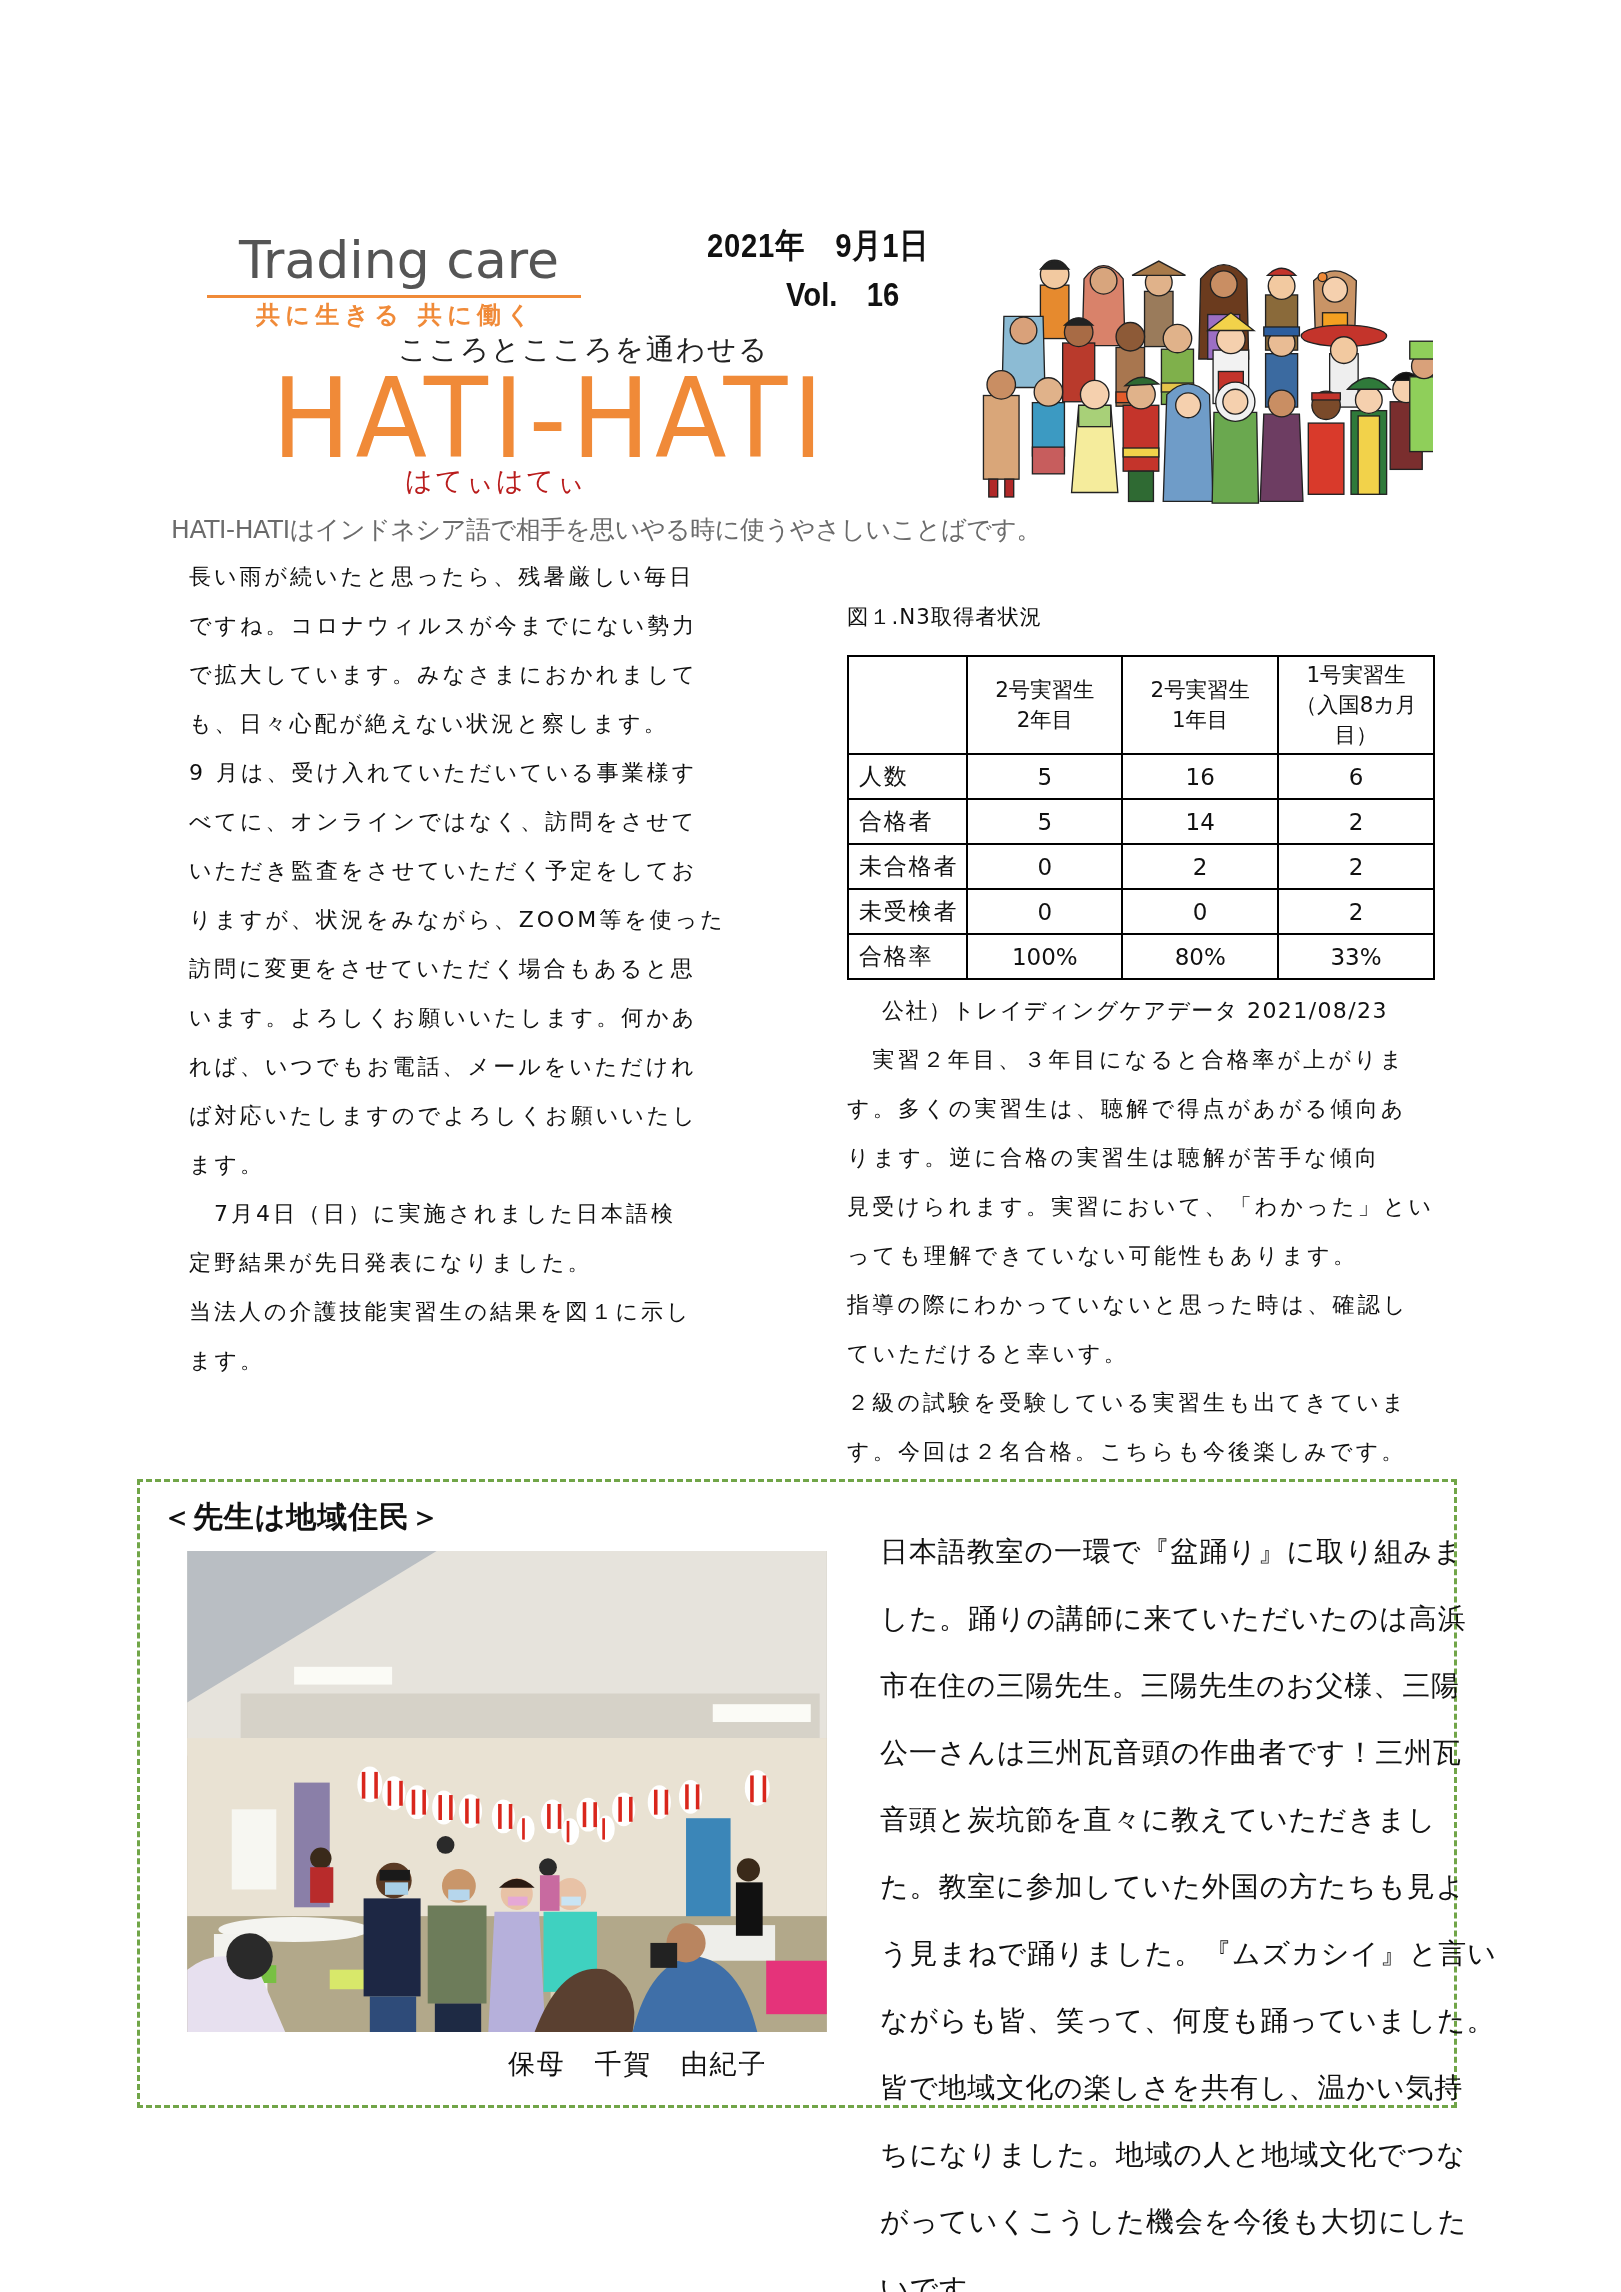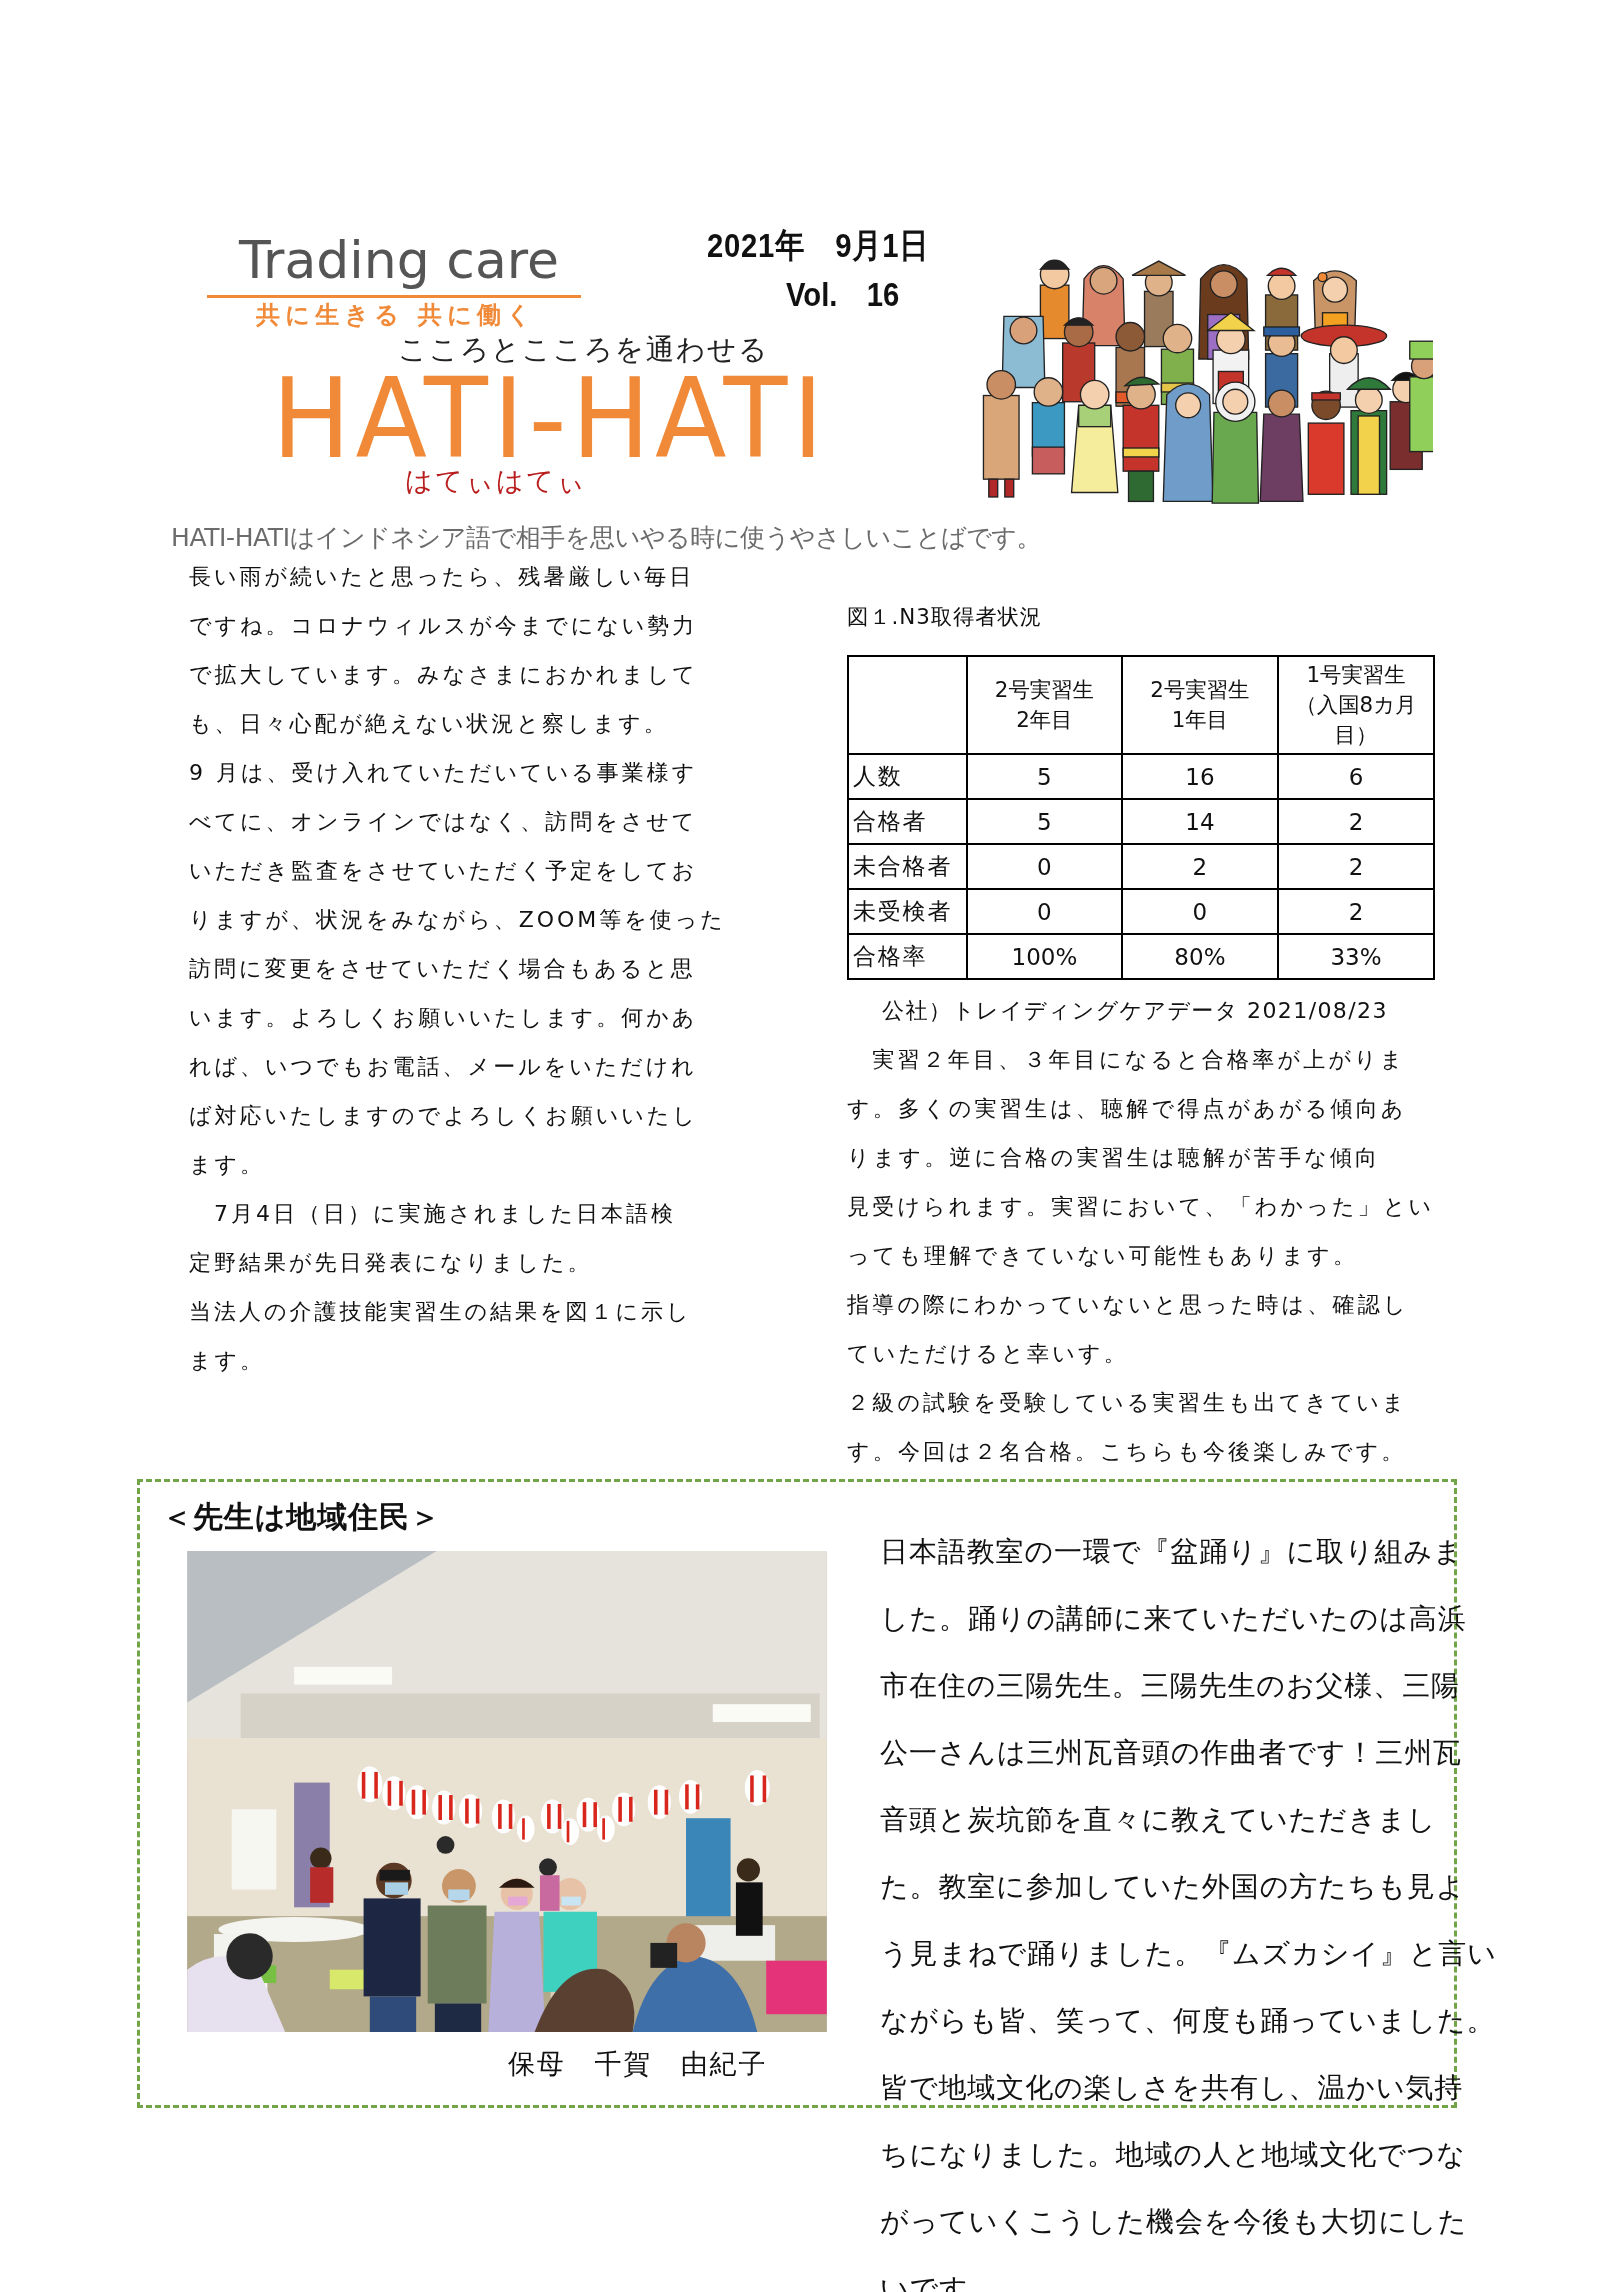--- a/index.html
+++ b/index.html
@@ -7,31 +7,31 @@
          font-family:"DejaVu Sans", sans-serif; color:#111; }
   .abs { position:absolute; }
   .brand { left:239px; top:230px; font-family:"DejaVu Sans", sans-serif; font-size:52px; color:#555; letter-spacing:0px; white-space:nowrap; }
   .brand-rule { left:207px; top:295px; width:374px; height:2.7px; background:#f08a38; }
   .brand-tag { left:256px; top:299px; font-size:24px; color:#f08a38; letter-spacing:5.3px; white-space:nowrap; font-weight:bold; }
   .issue-date { left:707px; top:223px; font-size:34px; font-weight:bold; white-space:nowrap; letter-spacing:0.9px; font-family:"Liberation Sans", sans-serif; transform:scaleX(0.86); transform-origin:left; }
   .issue-vol { left:786px; top:272px; font-size:34px; font-weight:bold; white-space:nowrap; font-family:"Liberation Sans", sans-serif; transform:scaleX(0.86); transform-origin:left; }
   .tagline { left:398px; top:331px; font-size:28.5px; color:#222; letter-spacing:1.8px; white-space:nowrap; font-weight:300; }
   .masthead { left:272px; top:364px; font-size:110px; color:#f08a38; font-family:"DejaVu Sans", sans-serif; letter-spacing:5.3px; white-space:nowrap; line-height:1; transform:scaleX(0.95); transform-origin:left; }
   .masthead-kana { left:405px; top:463px; font-size:27px; color:#b91c1c; letter-spacing:2.7px; white-space:nowrap; }
-  .subtitle { left:171px; top:513px; font-size:25px; color:#6b6b6b; white-space:nowrap; letter-spacing:-0.4px;margin-top:8px; }
+  .subtitle { left:171px; top:513px; font-size:25px; color:#6b6b6b; white-space:nowrap; letter-spacing:-0.4px; }
   .illus { left:970px; top:254px; width:463px; height:267px; }
   .col { font-size:22px; line-height:49px; letter-spacing:3px; }
   .col p { margin:0; white-space:nowrap; }
   .left-col { left:189px; top:552px; width:588px; }
   .fig-caption { left:847px; top:602px; font-size:21.4px; letter-spacing:0.9px; white-space:nowrap; }
   table.n3 { position:absolute; left:847px; top:655px; width:588px; border-collapse:collapse; font-size:23px; }
   table.n3 td, table.n3 th { border:2.7px solid #000; font-weight:normal; text-align:center; padding:0; }
   table.n3 th { height:96px; line-height:30px; font-size:21.4px; }
   table.n3 td { height:43px; }
-  table.n3 td.rowlabel { text-align:left; padding-left:4px; letter-spacing:1.8px;margin-top:43px; }
+  table.n3 td.rowlabel { text-align:left; padding-left:10px; letter-spacing:1.8px;margin-top:43px; }
   .col-w0 { width:130px; } .col-w1 { width:166px; } .col-w2 { width:169px; } .col-w3 { width:169px; }
   .source-note { left:882px; top:996px; font-size:22px; letter-spacing:1.4px; white-space:nowrap; }
   .right-col { left:847px; top:1035px; width:642px; }
   .right-col p { letter-spacing:3.2px; }
   .feature-box { left:137px; top:1479px; width:1320px; height:629px; border:3.6px dashed #71a548; box-sizing:border-box; }
   .feature-title { left:162px; top:1497px; font-size:30px; font-weight:bold; white-space:nowrap; font-family:Liberation Sans, sans-serif; letter-spacing:0.9px; }
   .photo { left:187px; top:1551px; width:640px; height:481px; overflow:hidden; background:#d9d6cc; }
   .photo-caption { left:508px; top:2046px; font-size:27px; white-space:nowrap; font-family:"DejaVu Serif", serif; letter-spacing:1.8px; word-spacing:21.4px; }
   .feature-text { left:863px; top:1512px; width:588px; font-size:28px; line-height:50px; letter-spacing:0.9px; }
   .feature-text p { margin:17px; white-space:nowrap;font-family:Liberation Mono, monospace; }

